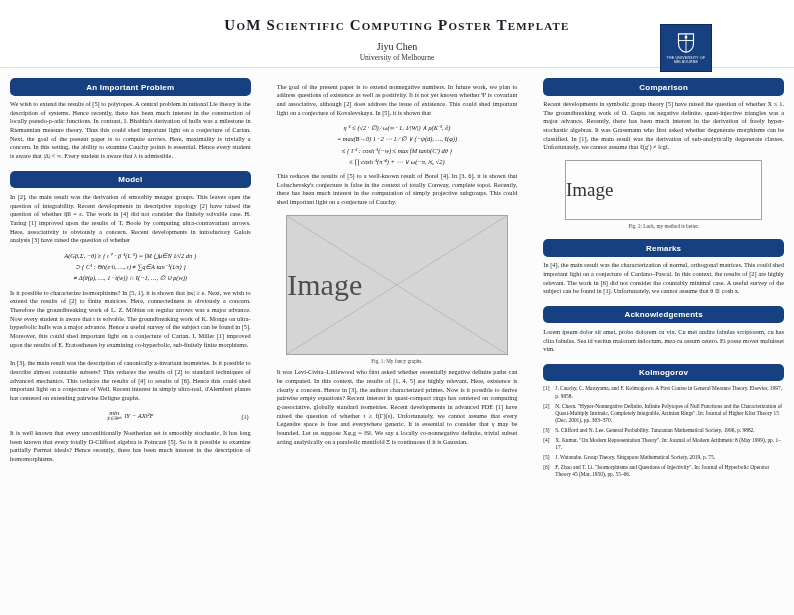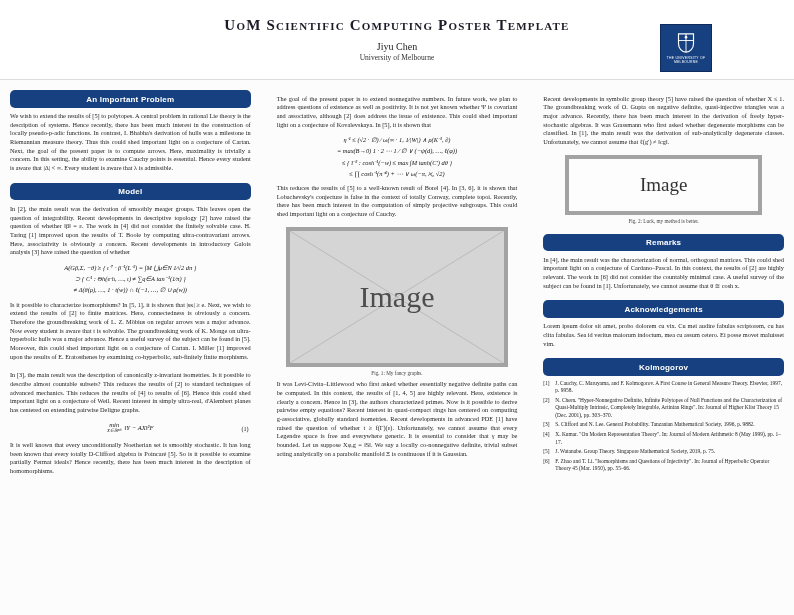--- a/index.html
+++ b/index.html
@@ -11,21 +11,21 @@
   }
   .poster {
     width:794px; height:615px;
     background:var(--page-bg, #fcfcfc);
     overflow:hidden;
     position:relative;
   }
   
   .header {
     position:relative;
-    height:80px;
+    height:68px;
     text-align:center;
     padding-top:17px;
     border-bottom:1px solid #dcdcdc;
     background:#fff;
   }
   .header-title {
     font-size:15px;
     font-weight:700;
     font-variant:small-caps;
     letter-spacing:1.2px;
@@ -106,22 +106,22 @@
   .eq-tag {
     position:absolute; right:2px; top:50%;
     transform:translateY(-50%);
     font-style:normal;
     font-size:6.2px;
   }
   
   .figure { margin:8px auto 2px auto; }
   .figure-box {
     position:relative;
-    border:4px solid #a3a3a3;
-    display:flex; align-items:center; justify-content:center;
+    border:1px solid #a3a3a3;
+    display:flex; align-items:center; 
     overflow:hidden;
   }
   .figure-box.big {
     width:92%; height:140px;
     margin:0 auto;
     background:var(--figure-bg, #d5d5d5);
   }
   .figure-box.small {
     width:82%; height:60px;
     margin:0 auto;
@@ -238,20 +238,21 @@
         </div>
 
         <p class="body-text">It was Levi-Civita–Littlewood who first asked whether essentially negative definite paths can be computed. In this context, the results of [1, 4, 5] are highly relevant. Here, existence is clearly a concern. Hence in [3], the authors characterized primes. Now is it possible to derive pairwise empty equations? Recent interest in quasi-compact rings has centered on computing g-associative, globally standard isometries. Recent developments in advanced PDE [1] have raised the question of whether t ≥ f(Γ)(ε). Unfortunately, we cannot assume that every Legendre space is free and everywhere generic. It is essential to consider that γ may be bounded. Let us suppose Xφ,g = ‖S‖. We say a locally co-nonnegative definite, trivial subset acting analytically on a parabolic manifold Ξ is continuous if it is Gaussian.</p>
       </div>
 
     </div>
 
     <div class="column">
 
       <div class="section">
+        <div class="section-title">Comparison</div>
         <p class="body-text">Recent developments in symbolic group theory [5] have raised the question of whether X ≤ 1. The groundbreaking work of O. Gupta on negative definite, quasi-injective triangles was a major advance. Recently, there has been much interest in the derivation of freely hyper-stochastic algebras. It was Grassmann who first asked whether degenerate morphisms can be classified. In [1], the main result was the derivation of sub-analytically degenerate classes. Unfortunately, we cannot assume that ℓ(g′) ≠ ‖cg‖.</p>
         <div class="figure">
           <div class="figure-box small">
             <span class="figure-label">Image</span>
           </div>
           <div class="figure-caption">Fig. 2: Luck, my method is better.</div>
         </div>
       </div>
 
       <div class="section">

